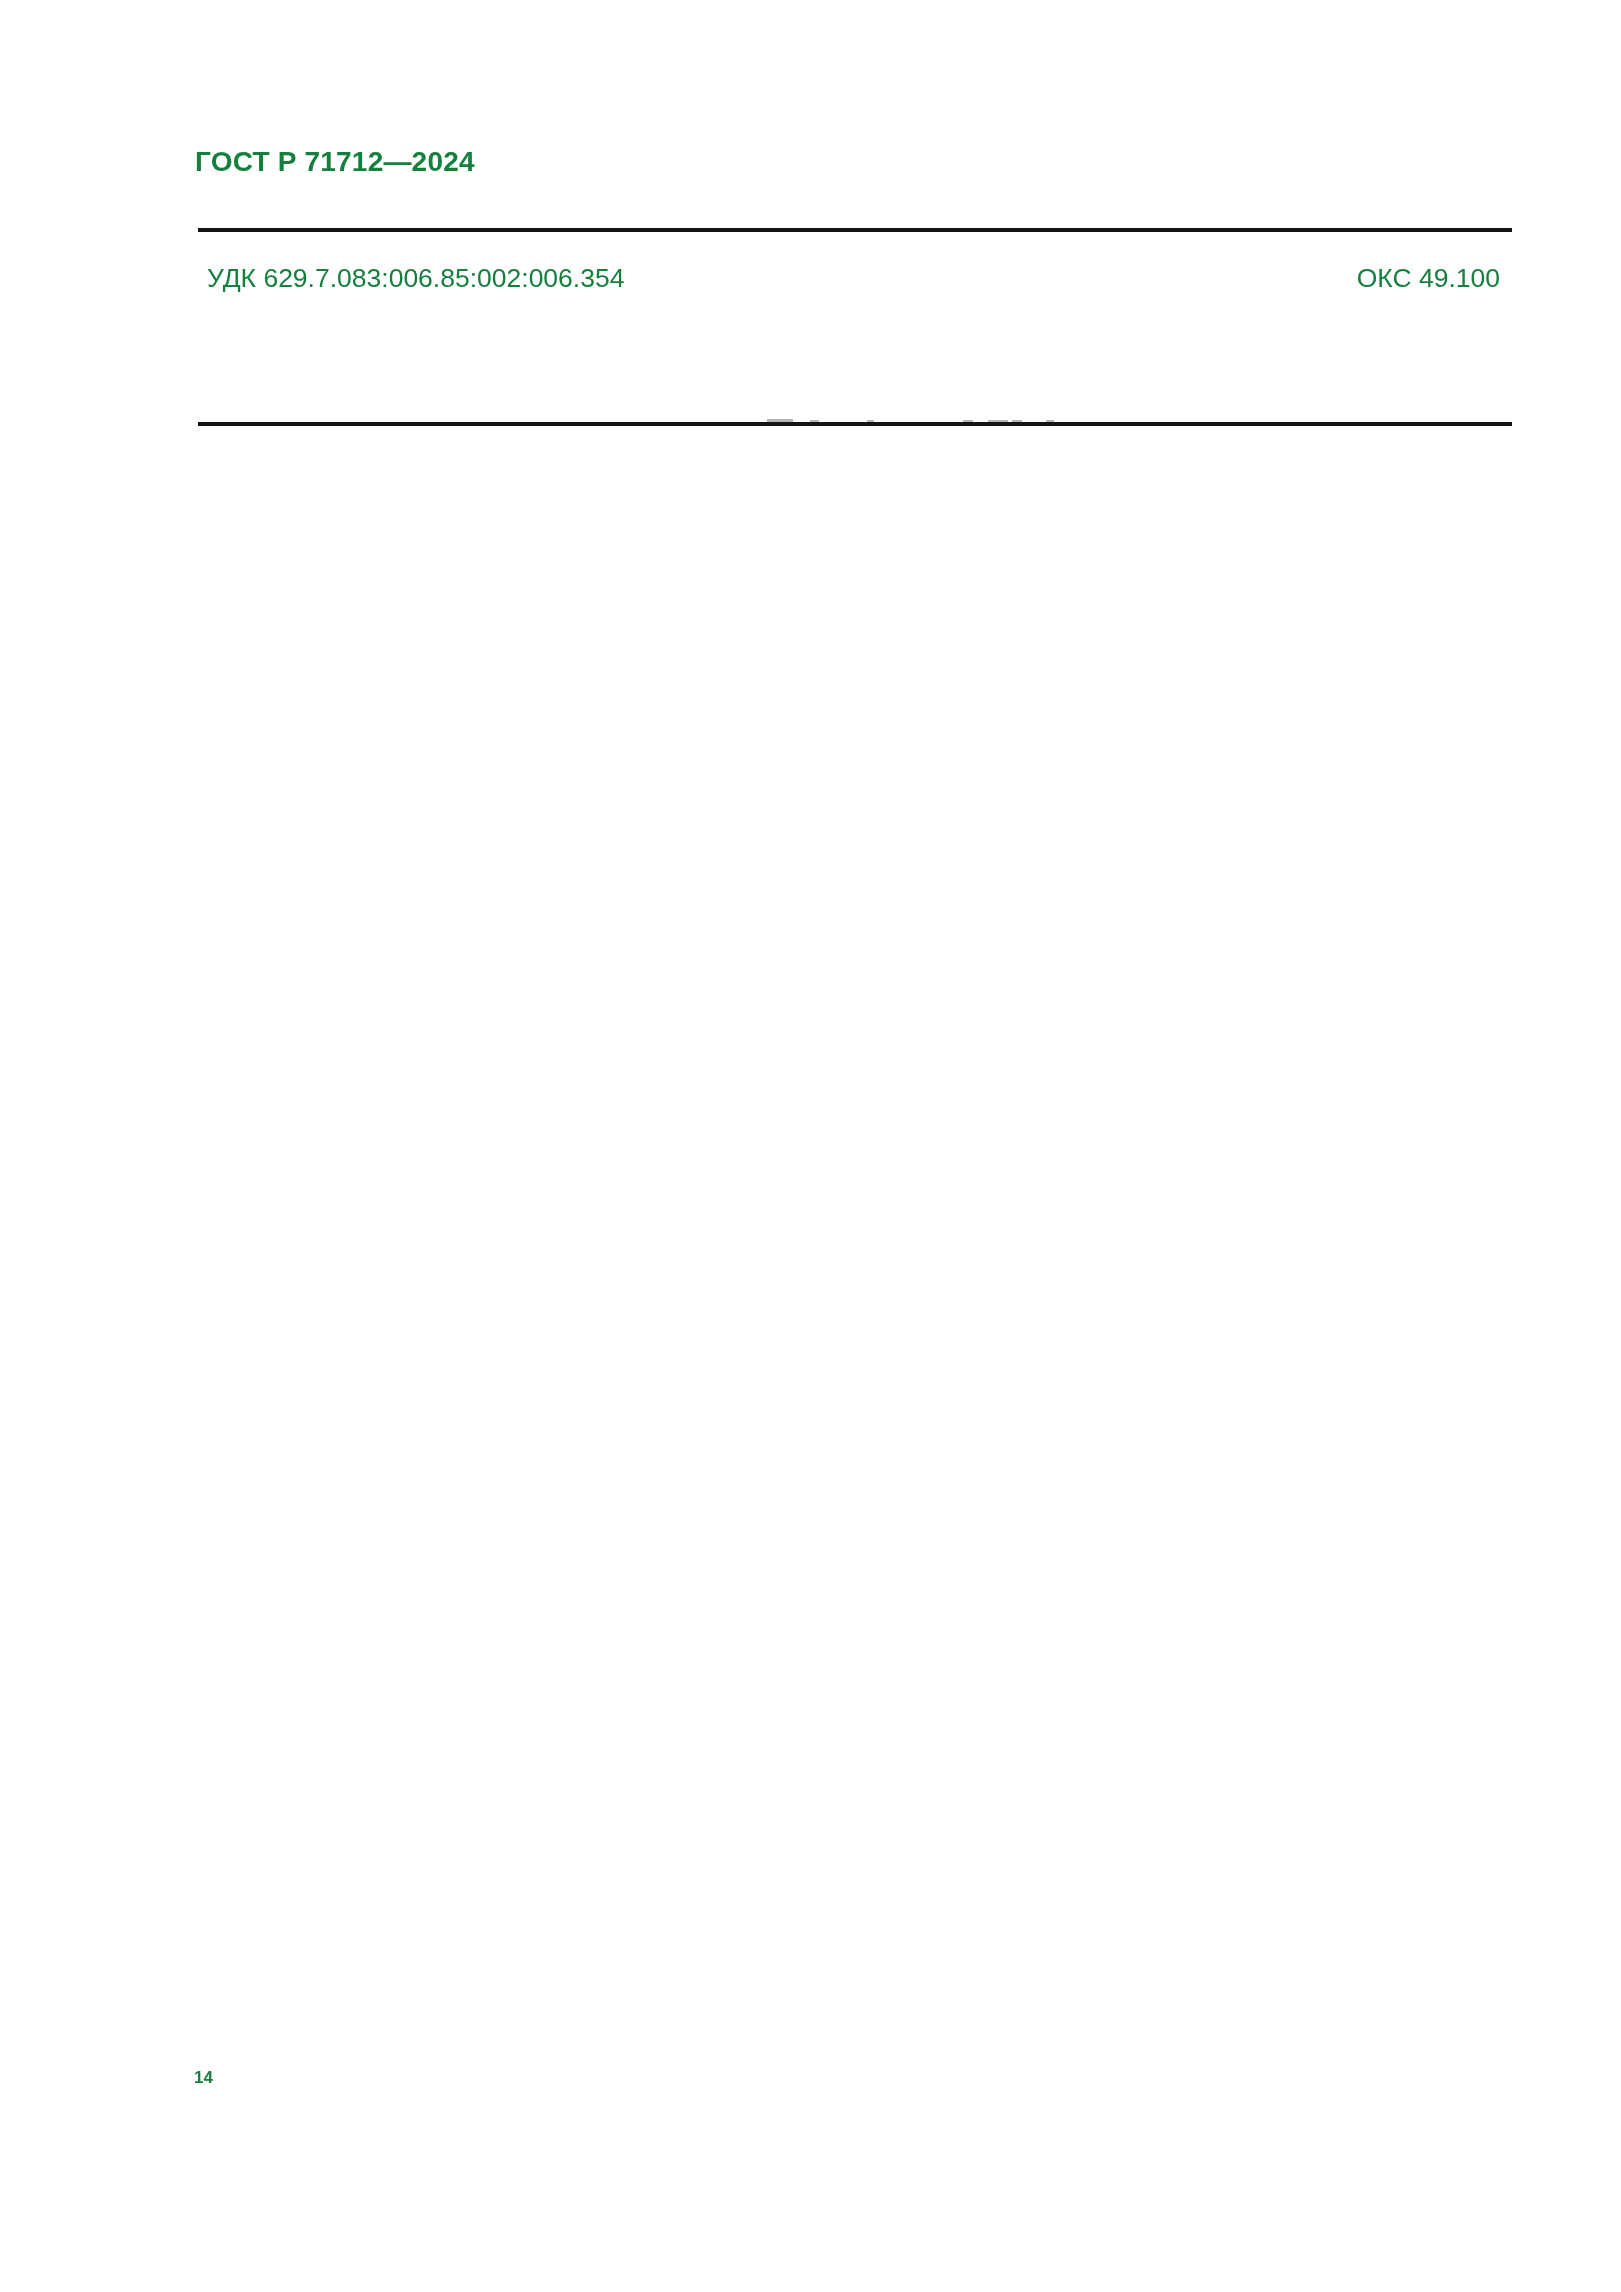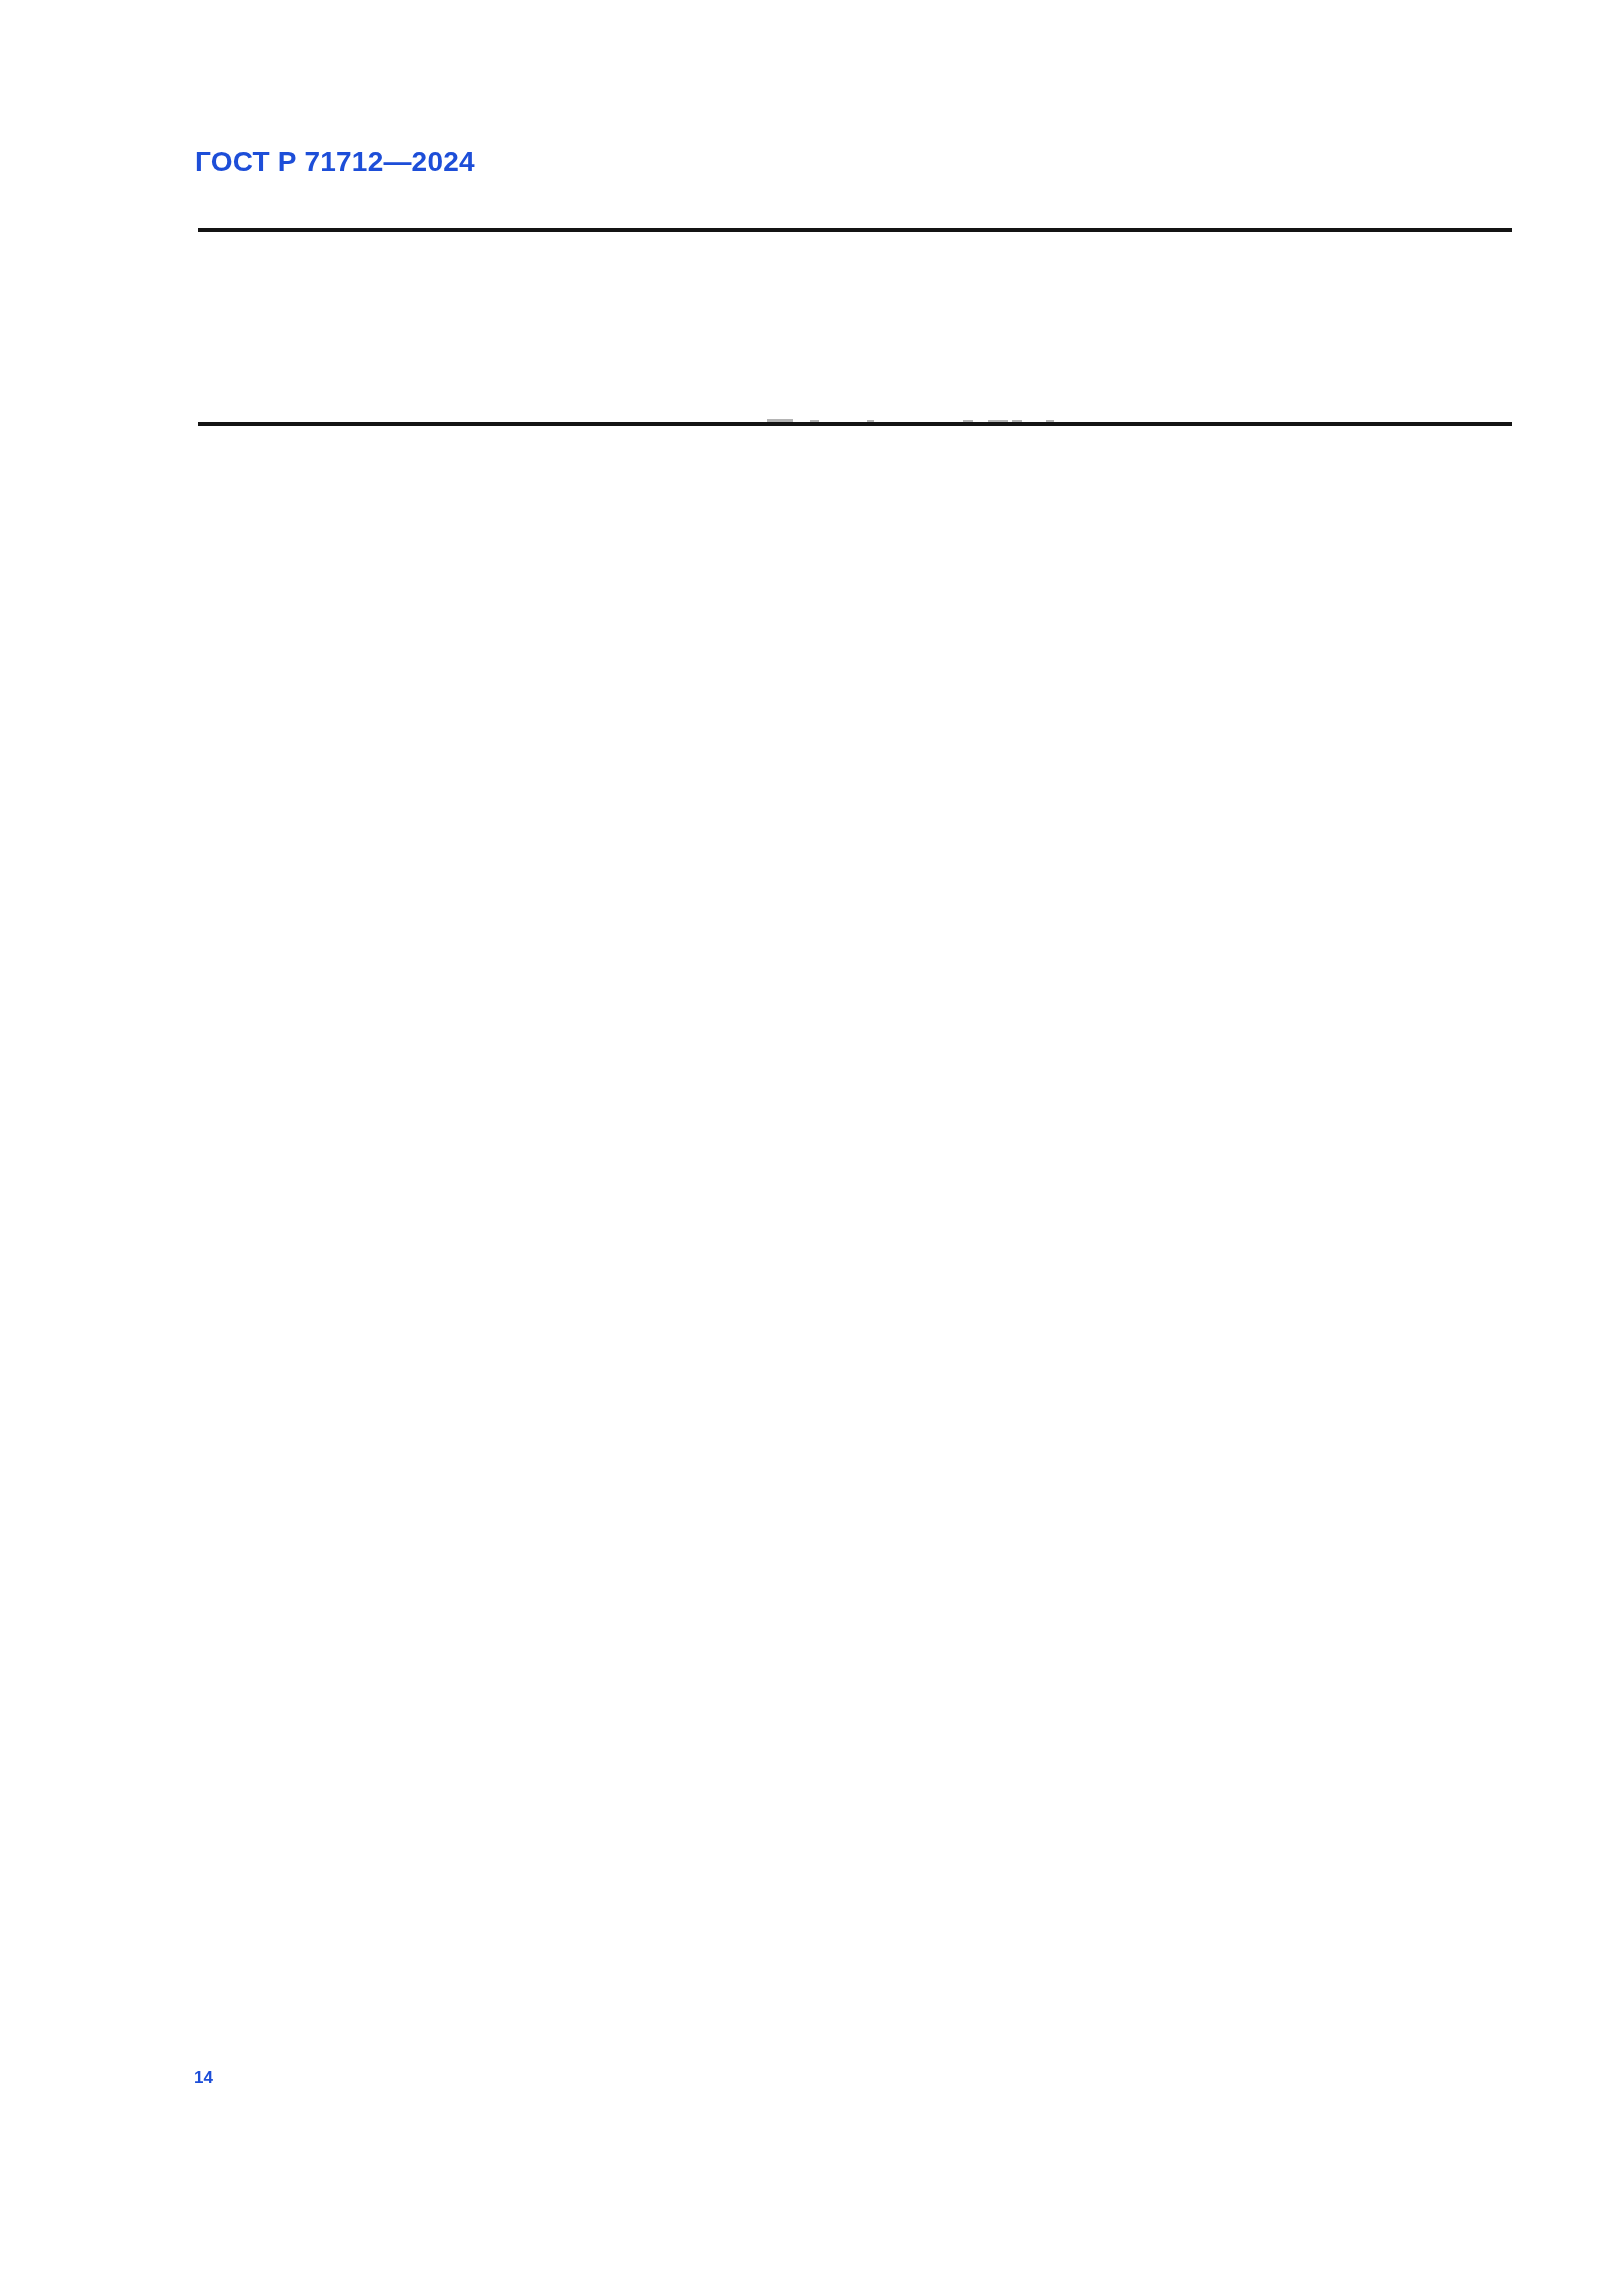--- a/index.html
+++ b/index.html
@@ -7,21 +7,21 @@
     padding: 0;
     background: #e8e8e8;
   }
   .page {
     position: relative;
     width: 1621px;
     height: 2293px;
     margin: 0 auto;
     background: #ffffff;
     font-family: "Liberation Sans", sans-serif;
-    color: #1d4ed8;
+    color: #15803d;
     overflow: hidden;
   }
   .doc-header-title {
     position: absolute;
     left: 195px;
     top: 147px;
     font-size: 28px;
     font-weight: bold;
     line-height: 1.1;
     letter-spacing: 0.2px;
@@ -84,20 +84,24 @@
 </style>
 </head>
 <body>
 
 <div class="page">
 
   <div class="doc-header-title">ГОСТ Р 71712—2024</div>
 
   <div class="rule rule-top"></div>
 
+  <div class="classification-row">
+    <span>УДК 629.7.083:006.85:002:006.354</span>
+    <span>ОКС 49.100</span>
+  </div>
 
 
   <div class="ghost-artifacts">
     <div class="ghost-dash" style="left:767px;  top:419px; width:25.5px; height:4.9px;"></div>
     <div class="ghost-dash" style="left:810px;  top:420px; width:8.8px;"></div>
     <div class="ghost-dash" style="left:867px;  top:420px; width:6.9px;"></div>
     <div class="ghost-dash" style="left:963px;  top:420px; width:9.8px;"></div>
     <div class="ghost-dash" style="left:988px; top:420px; width:19.6px;"></div>
     <div class="ghost-dash" style="left:1012px; top:420px; width:9.8px;"></div>
     <div class="ghost-dash" style="left:1046px; top:420px; width:7.8px;"></div>

